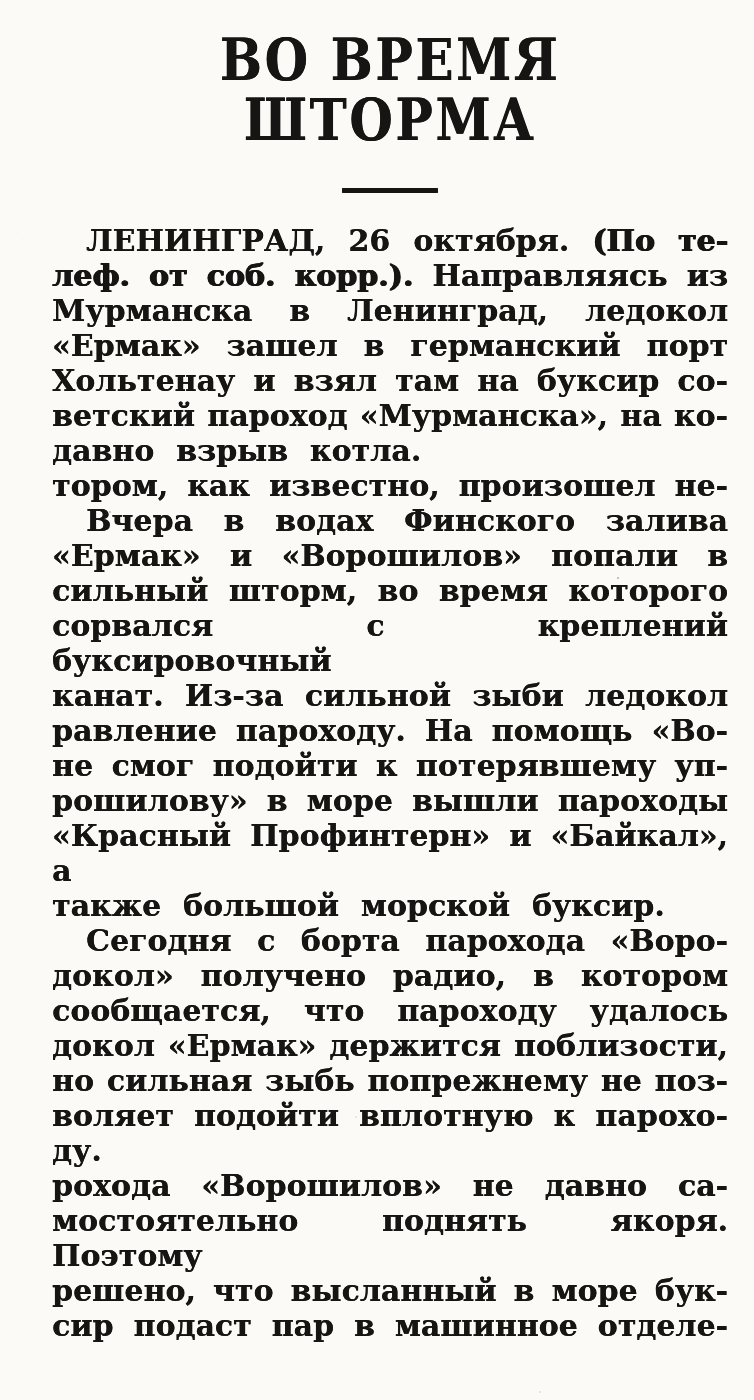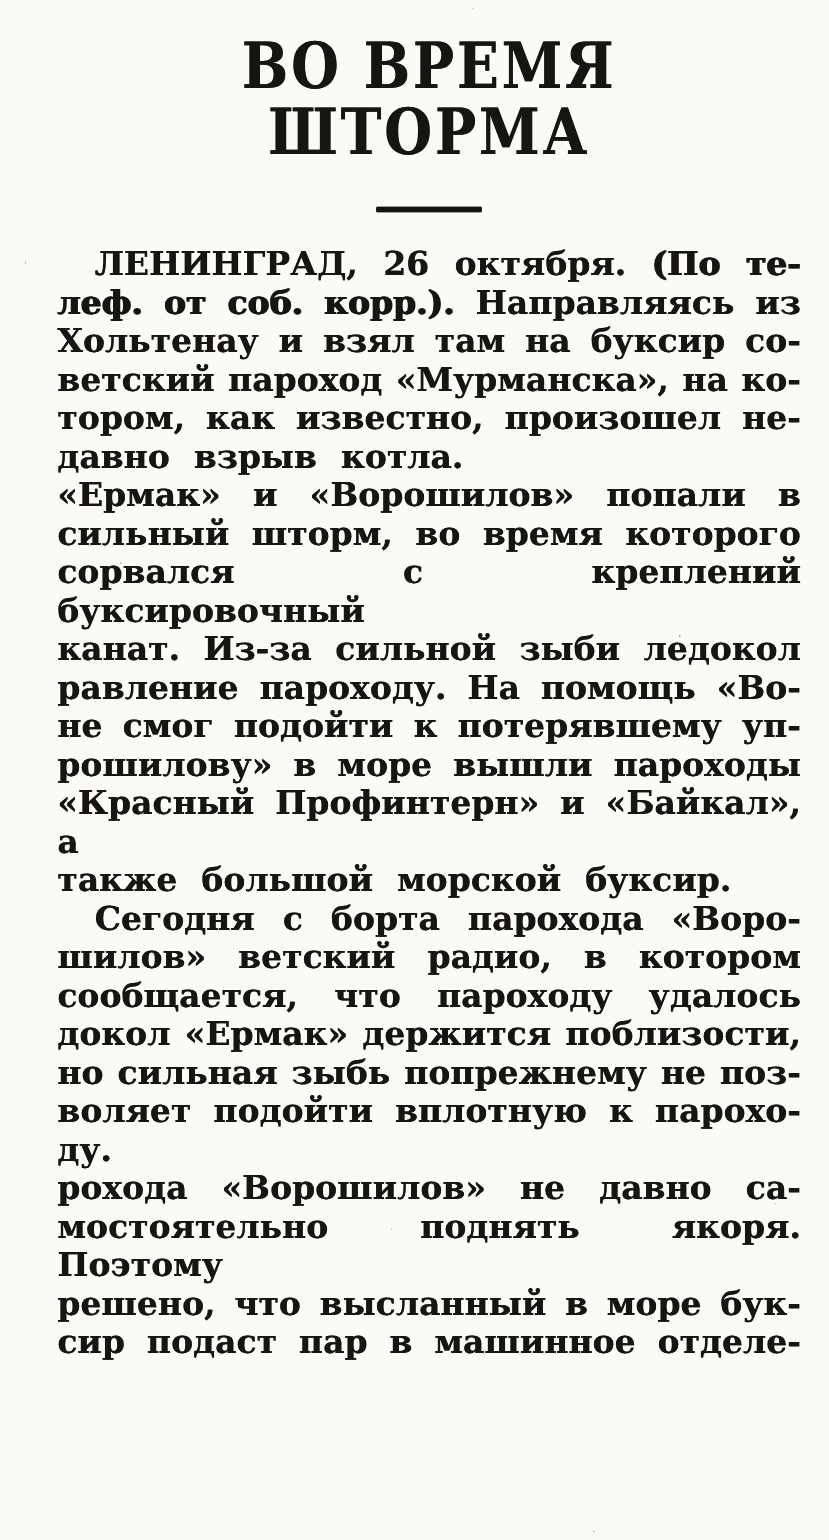--- a/index.html
+++ b/index.html
@@ -80,39 +80,42 @@
 <div class="column">
   <div class="headline">
     <div>ВО ВРЕМЯ</div>
     <div>ШТОРМА</div>
   </div>
   <div class="divider"></div>
   <div class="article-body">
       <div class="paragraph">
         <div class="line indent"><span class="seg">ЛЕНИНГРАД, 26 октября. </span><span class="seg-bold">(По те-</span></div>
         <div class="line"><span class="seg-bold">леф. от соб. корр.). </span><span class="seg">Направляясь из</span></div>
+        <div class="line">Мурманска в Ленинград, ледокол</div>
+        <div class="line">«Ермак» зашел в германский порт</div>
         <div class="line">Хольтенау и взял там на буксир со-</div>
         <div class="line">ветский пароход «Мурманска», на ко-</div>
+        <div class="line lastline">давно взрыв котла.</div>
         <div class="line">тором, как известно, произошел не-</div>
-        <div class="line lastline">давно взрыв котла.</div>
       </div>
       <div class="paragraph">
+        <div class="line indent">Вчера в водах Финского залива</div>
         <div class="line">«Ермак» и «Ворошилов» попали в</div>
         <div class="line">сильный шторм, во время которого</div>
         <div class="line">сорвался с креплений буксировочный</div>
         <div class="line">канат. Из-за сильной зыби ледокол</div>
         <div class="line">равление пароходу. На помощь «Во-</div>
         <div class="line">не смог подойти к потерявшему уп-</div>
         <div class="line">рошилову» в море вышли пароходы</div>
         <div class="line">«Красный Профинтерн» и «Байкал», а</div>
         <div class="line lastline">также большой морской буксир.</div>
       </div>
       <div class="paragraph">
         <div class="line indent">Сегодня с борта парохода «Воро-</div>
-        <div class="line">шилов» ветский радио, в котором</div>
+        <div class="line">докол» получено радио, в котором</div>
         <div class="line">сообщается, что пароходу удалось</div>
         <div class="line">докол «Ермак» держится поблизости,</div>
         <div class="line">но сильная зыбь попрежнему не поз-</div>
         <div class="line">воляет подойти вплотную к парохо-</div>
         <div class="line lastline">ду.</div>
       </div>
       <div class="paragraph">
         <div class="line">рохода «Ворошилов» не давно са-</div>
         <div class="line">мостоятельно поднять якоря. Поэтому</div>
         <div class="line">решено, что высланный в море бук-</div>

